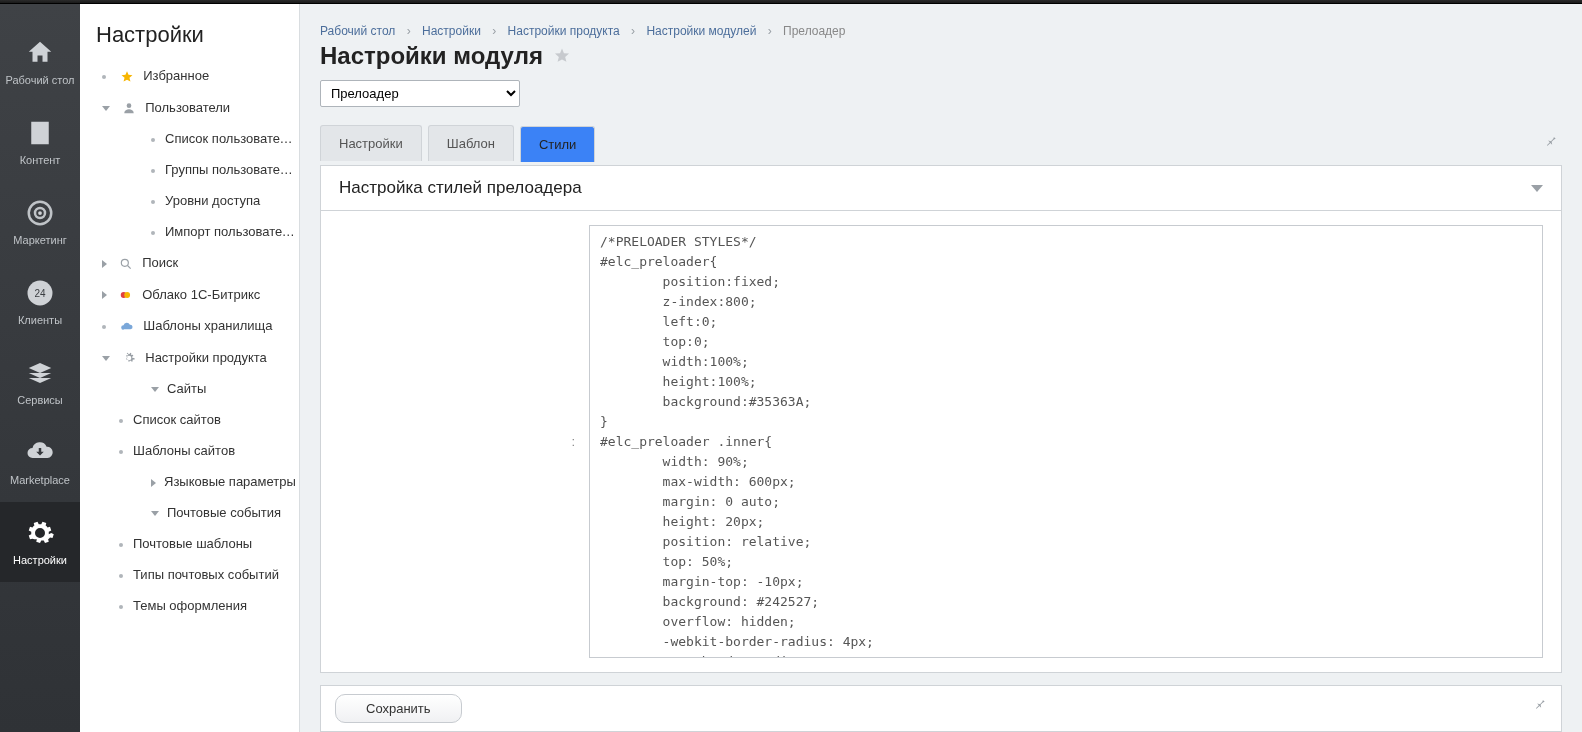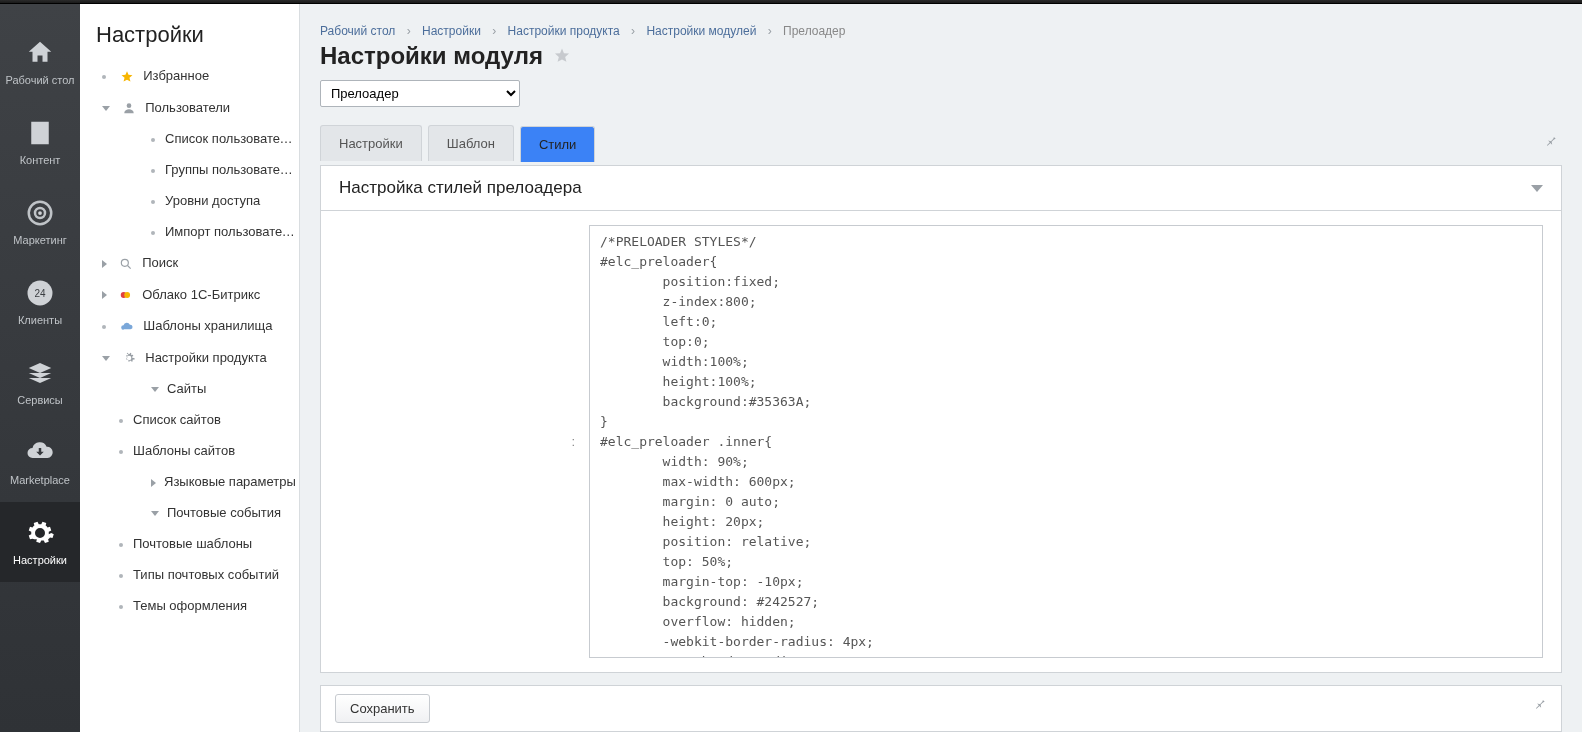--- a/index.html
+++ b/index.html
@@ -246,24 +246,24 @@
   border:1px solid #cfd3d7;
   padding:8px 14px;
   display:flex;
   align-items:center;
   position:relative;
 }
 .footer-bar .pin {
   position:absolute; right:14px; top:10px; fill:#9aa0a6; cursor:pointer;
 }
 .btn {
-  padding:6px 14px;
+  padding:6px 30px;
   background:linear-gradient(to bottom,#fff,#f0f1f3);
   border:1px solid #c7cbd0;
-  border-radius:3px;
+  border-radius:10px;
   font-size:13px;
   color:#333;
   cursor:pointer;
 }
 
 
 .star-fav { fill:#f7b500; width:14px; height:14px; }
 .user-ico { fill:#9aa0a6; width:14px; height:14px; }
 .mag-ico  { fill:#9aa0a6; width:14px; height:14px; }
 .cloud-ico{ width:14px; height:14px; }

